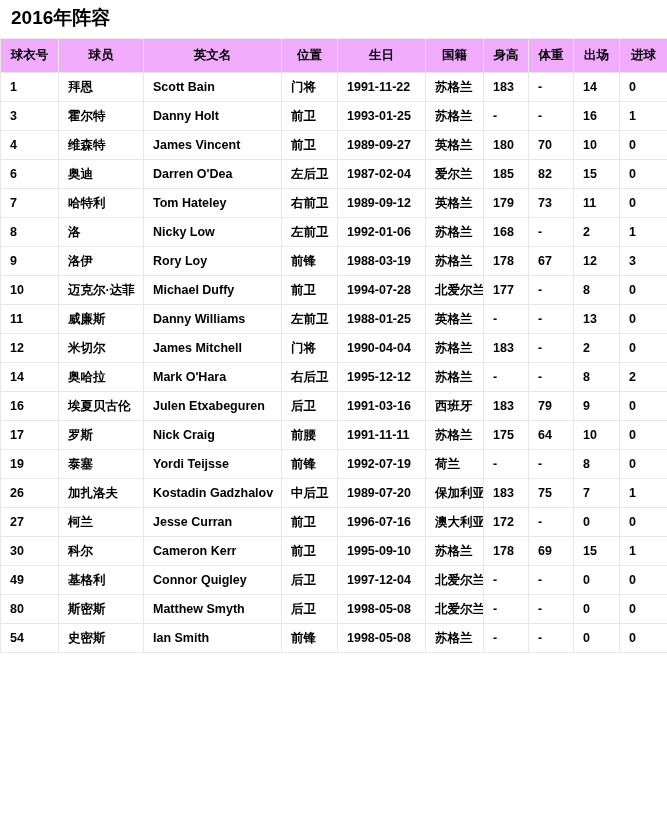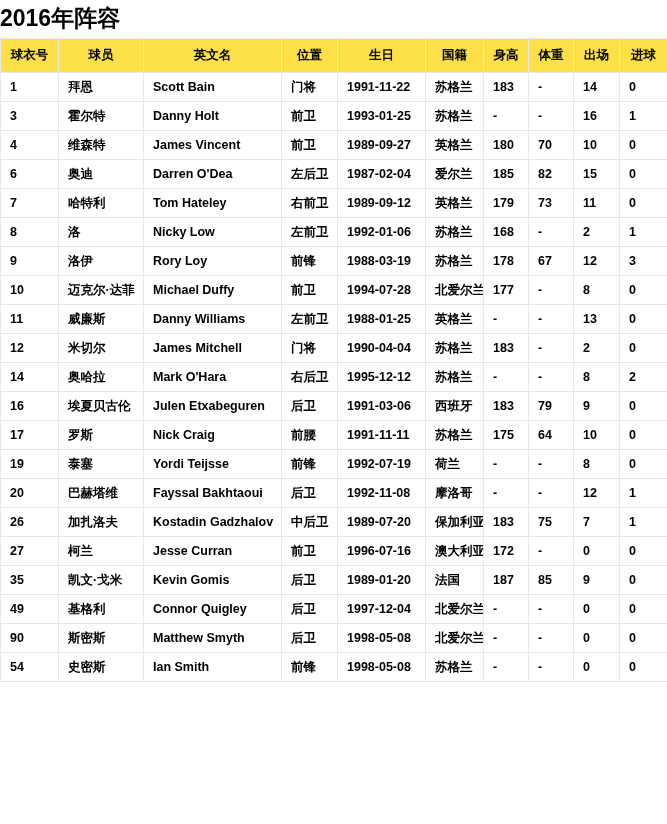--- a/index.html
+++ b/index.html
@@ -7,45 +7,45 @@
     padding: 0;
     background: #ffffff;
     font-family: "Liberation Sans", "DejaVu Sans", sans-serif;
   }
   body {
     width: 667px;
     height: 824px;
     overflow: hidden;
   }
   .page-title {
-    font-size: 23px;
+    font-size: 19px;
     line-height: 22px;
     font-weight: 700;
     color: #000000;
-    margin: 7px 0 9px 0;
+    margin: 7px 0 9px 11px;
   }
   table.squad {
     border-collapse: collapse;
     table-layout: fixed;
     width: 667px;
   }
   table.squad th,
   table.squad td {
     border: 1px solid #e7e7e7;
     box-sizing: border-box;
     height: 29px;
     font-size: 12.5px;
     font-weight: 700;
     color: #000000;
     white-space: nowrap;
     overflow: hidden;
     vertical-align: middle;
   }
   table.squad th {
-    background: #fde047;
+    background: #f0abfc;
     text-align: center;
     padding: 8px 2px;
   }
   table.squad td {
     background: #ffffff;
     text-align: left;
     padding: 0 3px 0 9px;
   }
 </style>
 </head>
@@ -211,21 +211,21 @@
         <td>-</td>
         <td>-</td>
         <td>8</td>
         <td>2</td>
       </tr>
       <tr>
         <td>16</td>
         <td>埃夏贝古伦</td>
         <td>Julen Etxabeguren</td>
         <td>后卫</td>
-        <td>1991-03-06</td>
+        <td>1991-03-16</td>
         <td>西班牙</td>
         <td>183</td>
         <td>79</td>
         <td>9</td>
         <td>0</td>
       </tr>
       <tr>
         <td>17</td>
         <td>罗斯</td>
         <td>Nick Craig</td>
@@ -241,32 +241,20 @@
         <td>19</td>
         <td>泰塞</td>
         <td>Yordi Teijsse</td>
         <td>前锋</td>
         <td>1992-07-19</td>
         <td>荷兰</td>
         <td>-</td>
         <td>-</td>
         <td>8</td>
         <td>0</td>
-      </tr>
-      <tr>
-        <td>20</td>
-        <td>巴赫塔维</td>
-        <td>Fayssal Bakhtaoui</td>
-        <td>后卫</td>
-        <td>1992-11-08</td>
-        <td>摩洛哥</td>
-        <td>-</td>
-        <td>-</td>
-        <td>12</td>
-        <td>1</td>
       </tr>
       <tr>
         <td>26</td>
         <td>加扎洛夫</td>
         <td>Kostadin Gadzhalov</td>
         <td>中后卫</td>
         <td>1989-07-20</td>
         <td>保加利亚</td>
         <td>183</td>
         <td>75</td>
@@ -279,45 +267,45 @@
         <td>Jesse Curran</td>
         <td>前卫</td>
         <td>1996-07-16</td>
         <td>澳大利亚</td>
         <td>172</td>
         <td>-</td>
         <td>0</td>
         <td>0</td>
       </tr>
       <tr>
-        <td>35</td>
-        <td>凯文·戈米</td>
-        <td>Kevin Gomis</td>
-        <td>后卫</td>
-        <td>1989-01-20</td>
-        <td>法国</td>
-        <td>187</td>
-        <td>85</td>
-        <td>9</td>
-        <td>0</td>
+        <td>30</td>
+        <td>科尔</td>
+        <td>Cameron Kerr</td>
+        <td>前卫</td>
+        <td>1995-09-10</td>
+        <td>苏格兰</td>
+        <td>178</td>
+        <td>69</td>
+        <td>15</td>
+        <td>1</td>
       </tr>
       <tr>
         <td>49</td>
         <td>基格利</td>
         <td>Connor Quigley</td>
         <td>后卫</td>
         <td>1997-12-04</td>
         <td>北爱尔兰</td>
         <td>-</td>
         <td>-</td>
         <td>0</td>
         <td>0</td>
       </tr>
       <tr>
-        <td>90</td>
+        <td>80</td>
         <td>斯密斯</td>
         <td>Matthew Smyth</td>
         <td>后卫</td>
         <td>1998-05-08</td>
         <td>北爱尔兰</td>
         <td>-</td>
         <td>-</td>
         <td>0</td>
         <td>0</td>
       </tr>

